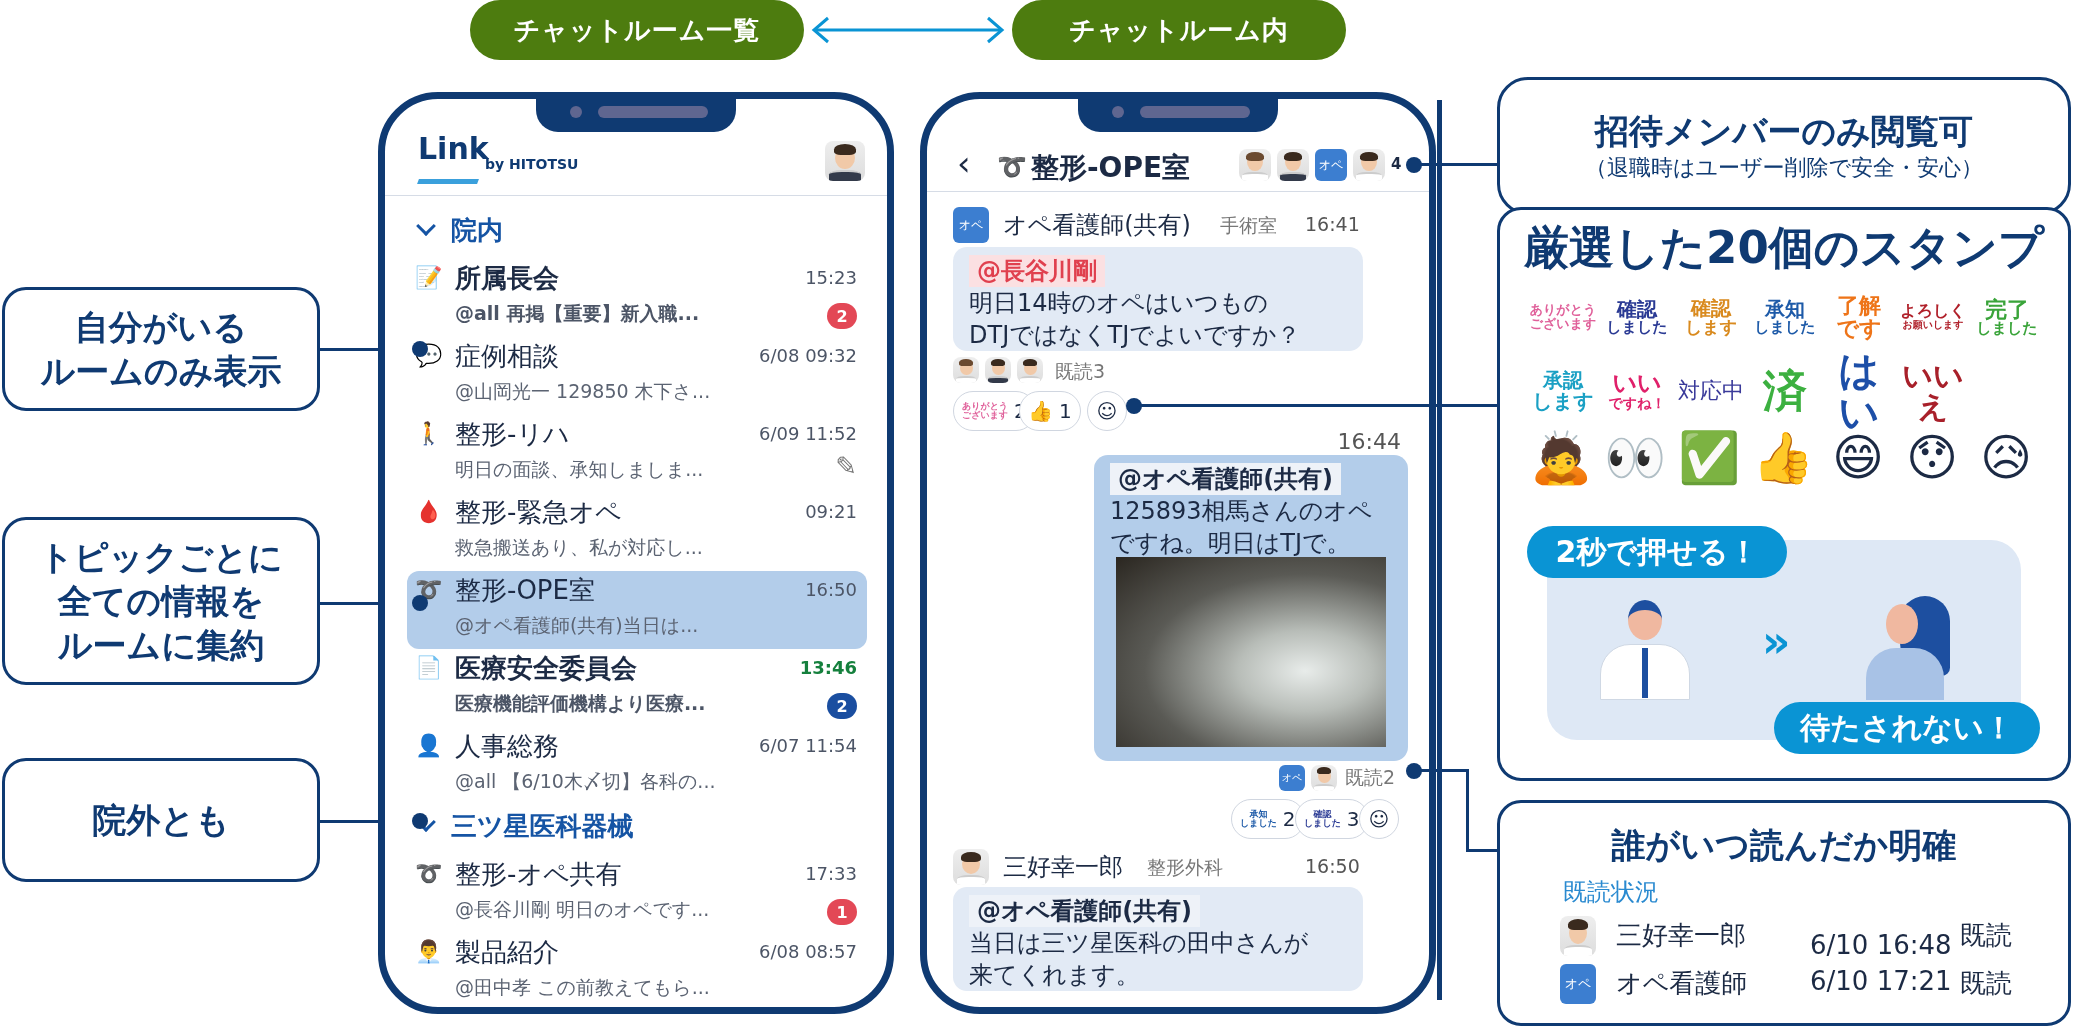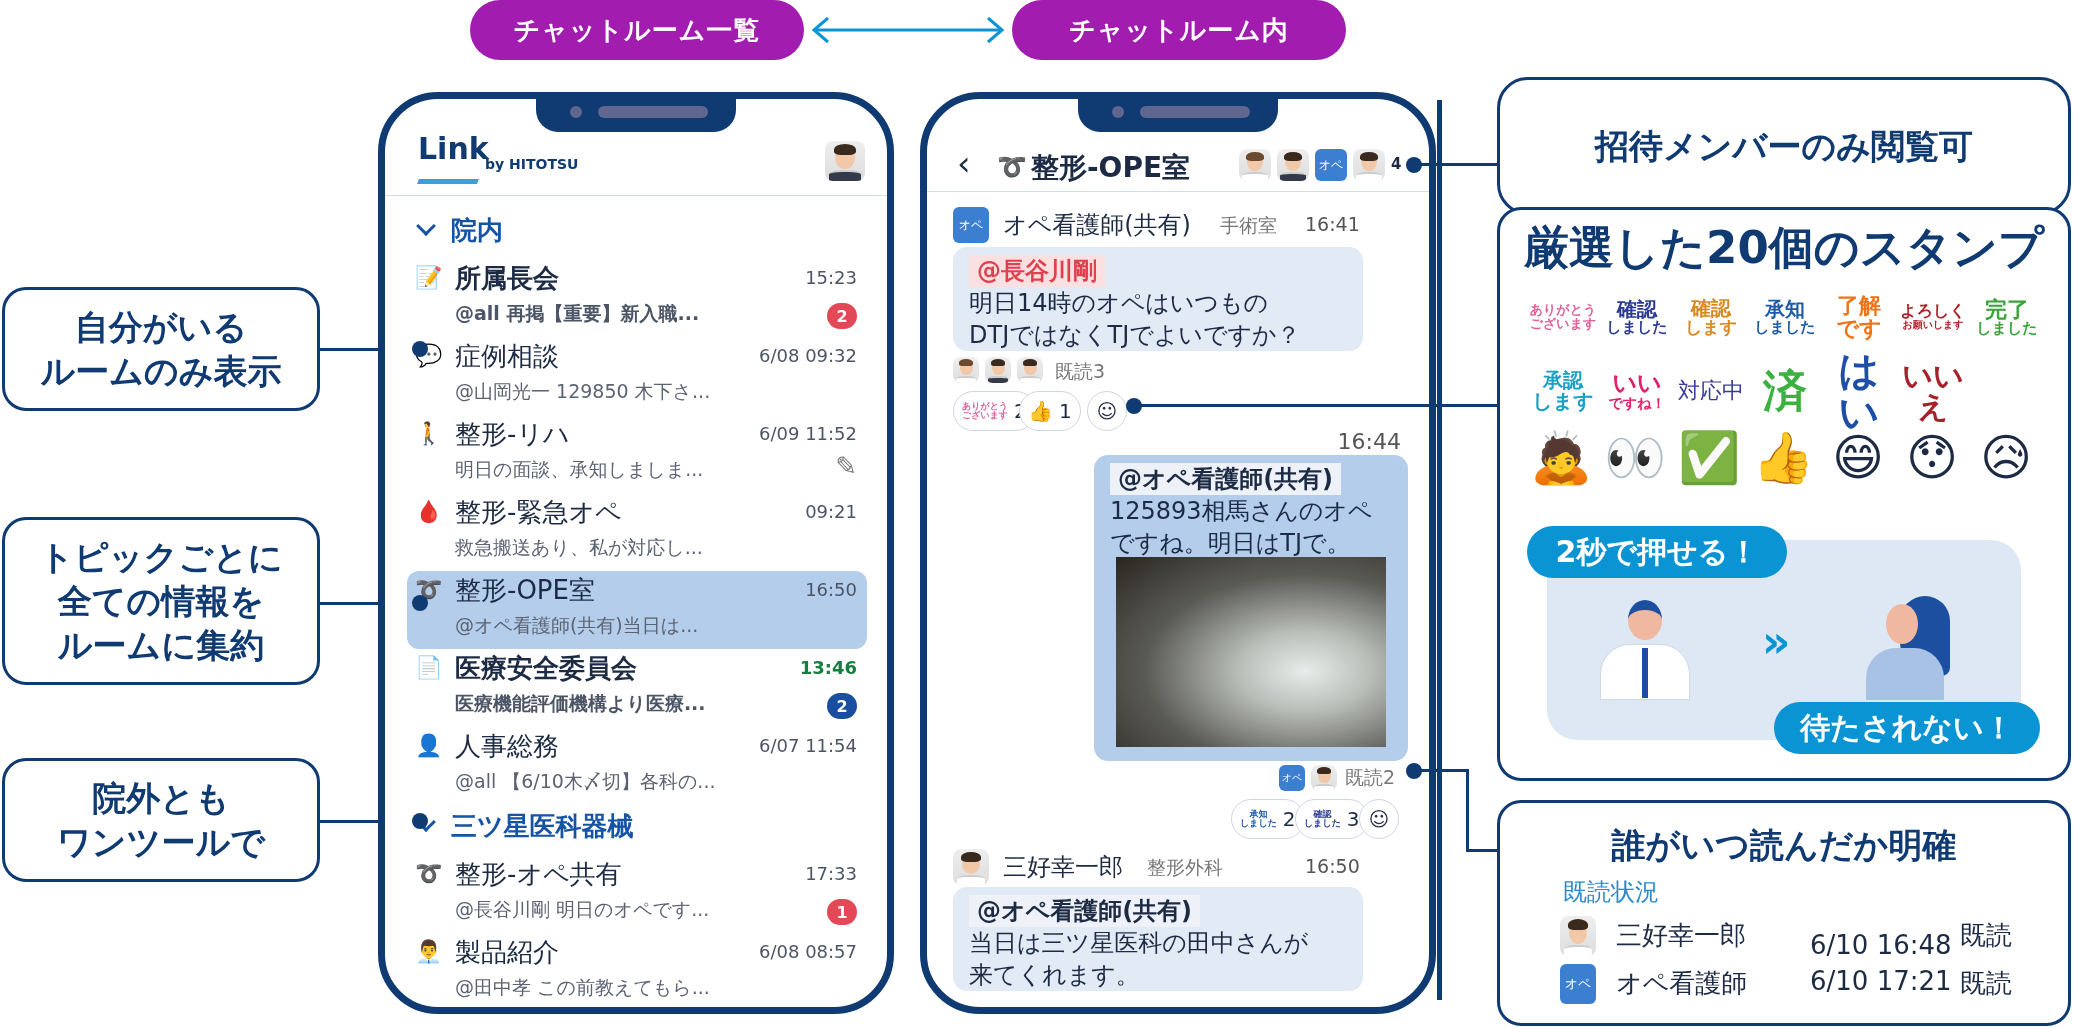--- a/index.html
+++ b/index.html
@@ -1,20 +1,20 @@
 <!DOCTYPE html>
 <html><head>
 <meta charset="utf-8">
 <style>
   * { box-sizing: border-box; margin: 0; padding: 0; }
   body { width: 2073px; height: 1029px; background: #fff; position: relative; overflow: hidden;
          font-family: "DejaVu Sans", "Liberation Sans", sans-serif; color: #1c2a44; }
   .abs { position: absolute; }
   
-  .tab { position: absolute; top: 0; height: 60px; border-radius: 30px; background: #a21caf; color: #fff;
+  .tab { position: absolute; top: 0; height: 60px; border-radius: 30px; background: #4d7c0f; color: #fff;
          font-size: 26px; font-weight: bold; display: flex; align-items: center; justify-content: center; letter-spacing: 1px; }
   
   .callout { position: absolute; border: 3px solid #0f3a72; border-radius: 24px; background: #fff;
              color: #0f3a72; font-weight: bold; text-align: center; display: flex; flex-direction: column;
              justify-content: center; align-items: center; }
   .callout .t { font-size: 34px; line-height: 44px; }
   .line { position: absolute; background: #0f3a72; }
   .dot { position: absolute; width: 16px; height: 16px; border-radius: 50%; background: #0f3a72; }
   
   .phone { position: absolute; border: 7px solid #0f3a72; border-radius: 60px; background: #fff; overflow: hidden; }
@@ -71,21 +71,20 @@
   <div class="t">自分がいる</div>
   <div class="t">ルームのみ表示</div>
 </div>
 <div class="callout" style="left:2px;top:517px;width:318px;height:168px;">
   <div class="t">トピックごとに</div>
   <div class="t">全ての情報を</div>
   <div class="t">ルームに集約</div>
 </div>
 <div class="callout" style="left:2px;top:758px;width:318px;height:124px;">
   <div class="t">院外とも</div>
-  <div class="t">ワンツールで</div>
 </div>
 <div class="line" style="left:320px;top:348px;width:100px;height:3px;"></div>
 <div class="line" style="left:320px;top:602px;width:100px;height:3px;"></div>
 <div class="line" style="left:320px;top:820px;width:100px;height:3px;"></div>
 
 <div class="phone" style="left:378px;top:92px;width:516px;height:922px;">
   <div class="notch">
       <div class="cam"></div>
       <div class="spk"></div>
     </div>
@@ -278,20 +277,21 @@
 <div class="line" style="left:1420px;top:163px;width:78px;height:3px;"></div>
 <div class="dot" style="left:1126px;top:398px;"></div>
 <div class="line" style="left:1140px;top:404px;width:358px;height:3px;"></div>
 <div class="dot" style="left:1406px;top:763px;"></div>
 <div class="line" style="left:1420px;top:769px;width:48px;height:3px;"></div>
 <div class="line" style="left:1466px;top:769px;width:3px;height:82px;"></div>
 <div class="line" style="left:1466px;top:849px;width:32px;height:3px;"></div>
 
 <div class="callout" style="left:1497px;top:77px;width:574px;height:138px;border-radius:31px;">
   <div style="font-size:34px;line-height:44px;">招待メンバーのみ閲覧可</div>
+  <div style="font-size:22px;font-weight:normal;line-height:30px;">（退職時はユーザー削除で安全・安心）</div>
 </div>
 
 <div class="callout" style="left:1497px;top:207px;width:574px;height:574px;justify-content:flex-start;">
   <div style="font-size:45px;line-height:44px;margin-top:16px;">厳選した20個のスタンプ</div>
 </div>
 
 <div class="stamp" style="left:1528px;top:282px;color:#e0609a;font-size:13px;">
     <span>ありがとう</span>
     <span>ございます</span>
   </div>

